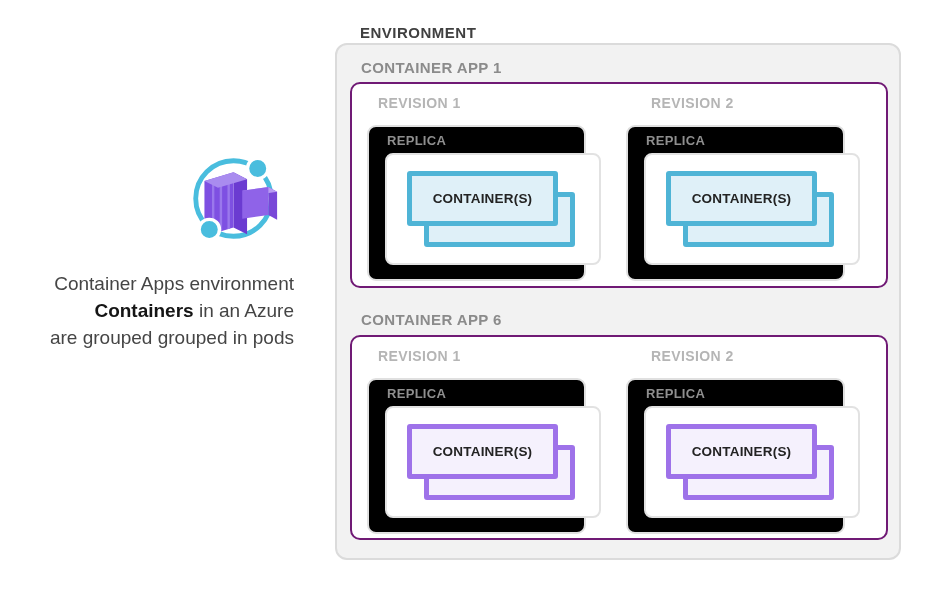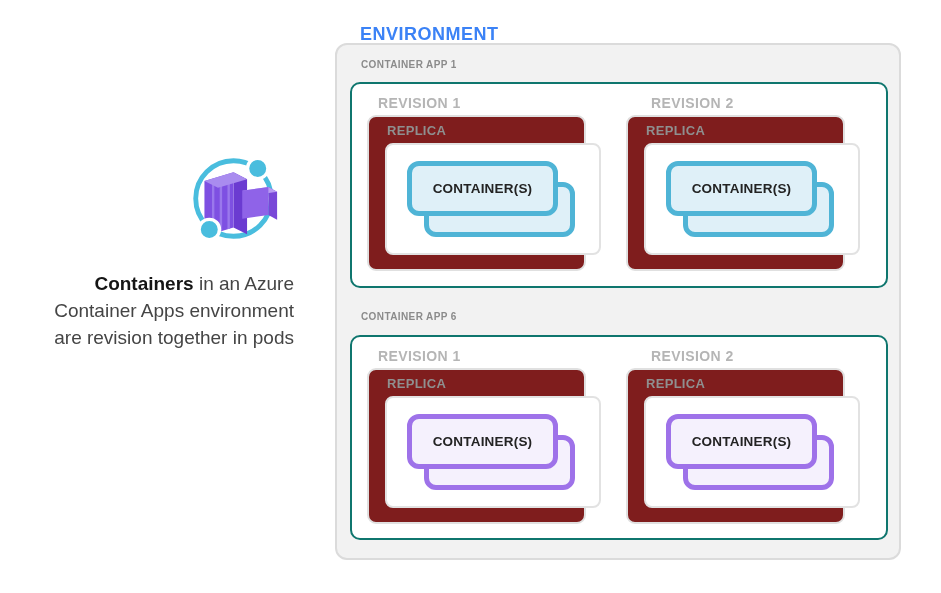--- a/index.html
+++ b/index.html
@@ -12,71 +12,71 @@
   .app-icon{position:absolute;left:187px;top:149px;width:93px;height:99px;}
   .caption{
     position:absolute;left:10px;top:270px;width:284px;
     text-align:right;font-size:19px;line-height:27px;color:#454545;
   }
   .caption .lead{font-weight:700;color:#151515;}
 
   
   .env-label{
     position:absolute;left:360px;top:24px;
-    font-size:18px;font-weight:700;color:#3b82f6;letter-spacing:.5px;
+    font-size:15px;font-weight:700;color:#404040;letter-spacing:.5px;
   }
   .env-box{
     position:absolute;left:335px;top:43px;width:566px;height:517px;
     background:#f2f2f2;border:2px solid #dbdbdb;border-radius:12px;
     box-sizing:border-box;
   }
   .app-label{
     position:absolute;left:24px;
-    font-size:10px;font-weight:700;color:#8b8b8b;letter-spacing:.4px;
+    font-size:15px;font-weight:700;color:#8b8b8b;letter-spacing:.4px;
   }
   .app1 .app-label{top:14px;}
   .app2 .app-label{top:266px;}
   .app-box{
     position:absolute;left:13px;width:538px;height:206px;
-    background:#ffffff;border:2px solid #0f766e;border-radius:10px;
+    background:#ffffff;border:2px solid #701a75;border-radius:10px;
     box-sizing:border-box;
     text-align:right;
   }
   .app1 .app-box{top:37px;}
   .app2 .app-box{top:290px;height:205px;}
 
   .rev-label{
     position:absolute;top:11px;
     font-size:14px;font-weight:700;color:#b5b5b5;letter-spacing:.4px;
   }
   .rev1 .rev-label{left:26px;}
   .rev2 .rev-label{left:299px;}
   .rev-box{
-    position:absolute;top:31px;width:219px;height:156px;
-    background:#7f1d1d;border:2px solid #e0e0e0;border-radius:9px;
+    position:absolute;top:41px;width:219px;height:156px;
+    background:#000000;border:2px solid #e0e0e0;border-radius:9px;
     box-sizing:border-box;
   }
   .rev1 .rev-box{left:15px;}
   .rev2 .rev-box{left:274px;}
 
   .replica-label{
     position:absolute;left:18px;top:6px;
     font-size:13px;font-weight:700;color:#8f8f8f;letter-spacing:.3px;
   }
   .replica-box{
     position:absolute;left:16px;top:26px;width:216px;height:112px;
     background:#ffffff;border:2px solid #e2e2e2;border-radius:8px;
     box-sizing:border-box;
   }
 
   .cbox{
     position:absolute;width:151px;height:55px;box-sizing:border-box;
     border:5px solid var(--accent-border,#4fb4d6);
     background:var(--accent-fill,#dff0f8);
-    border-radius:12px;
+    border-radius:3px;
   }
   .cbox-back{left:37px;top:37px;z-index:1;}
   .cbox-front{
     left:20px;top:16px;z-index:2;
     display:flex;align-items:center;justify-content:center;
     font-size:13.5px;font-weight:700;color:#232323;letter-spacing:.2px;
   }
 </style>
 </head>
 <body>
@@ -97,23 +97,23 @@
       <polygon points="84,36 93,41 93,70 84,65" fill="#7948D8"></polygon>
       <polygon points="57,40 84,36 93,41 66,45" fill="#B89BF2"></polygon>
       <polygon points="57,40 84,36 84,65 57,69" fill="#8F63E8"></polygon>
 
       <circle cx="73" cy="17" r="10.5" fill="#49BDDE" stroke="#ffffff" stroke-width="3.5"></circle>
       <circle cx="23" cy="80" r="10.5" fill="#49BDDE" stroke="#ffffff" stroke-width="3.5"></circle>
     </svg>
   </div>
 
   <div class="caption">
+    <div>Container Apps environment</div>
     <div><span class="lead">Containers</span><span> in an Azure</span></div>
-    <div>Container Apps environment</div>
-    <div>are revision together in pods</div>
+    <div>are grouped grouped in pods</div>
   </div>
 
   <div class="env-label">ENVIRONMENT</div>
 
   <div class="env-box">
 
     <div class="app1" style="--accent-border: #4FB4D6; --accent-fill: #DFF0F8;">
       <div class="app-label">CONTAINER APP 1</div>
       <div class="app-box">
 

